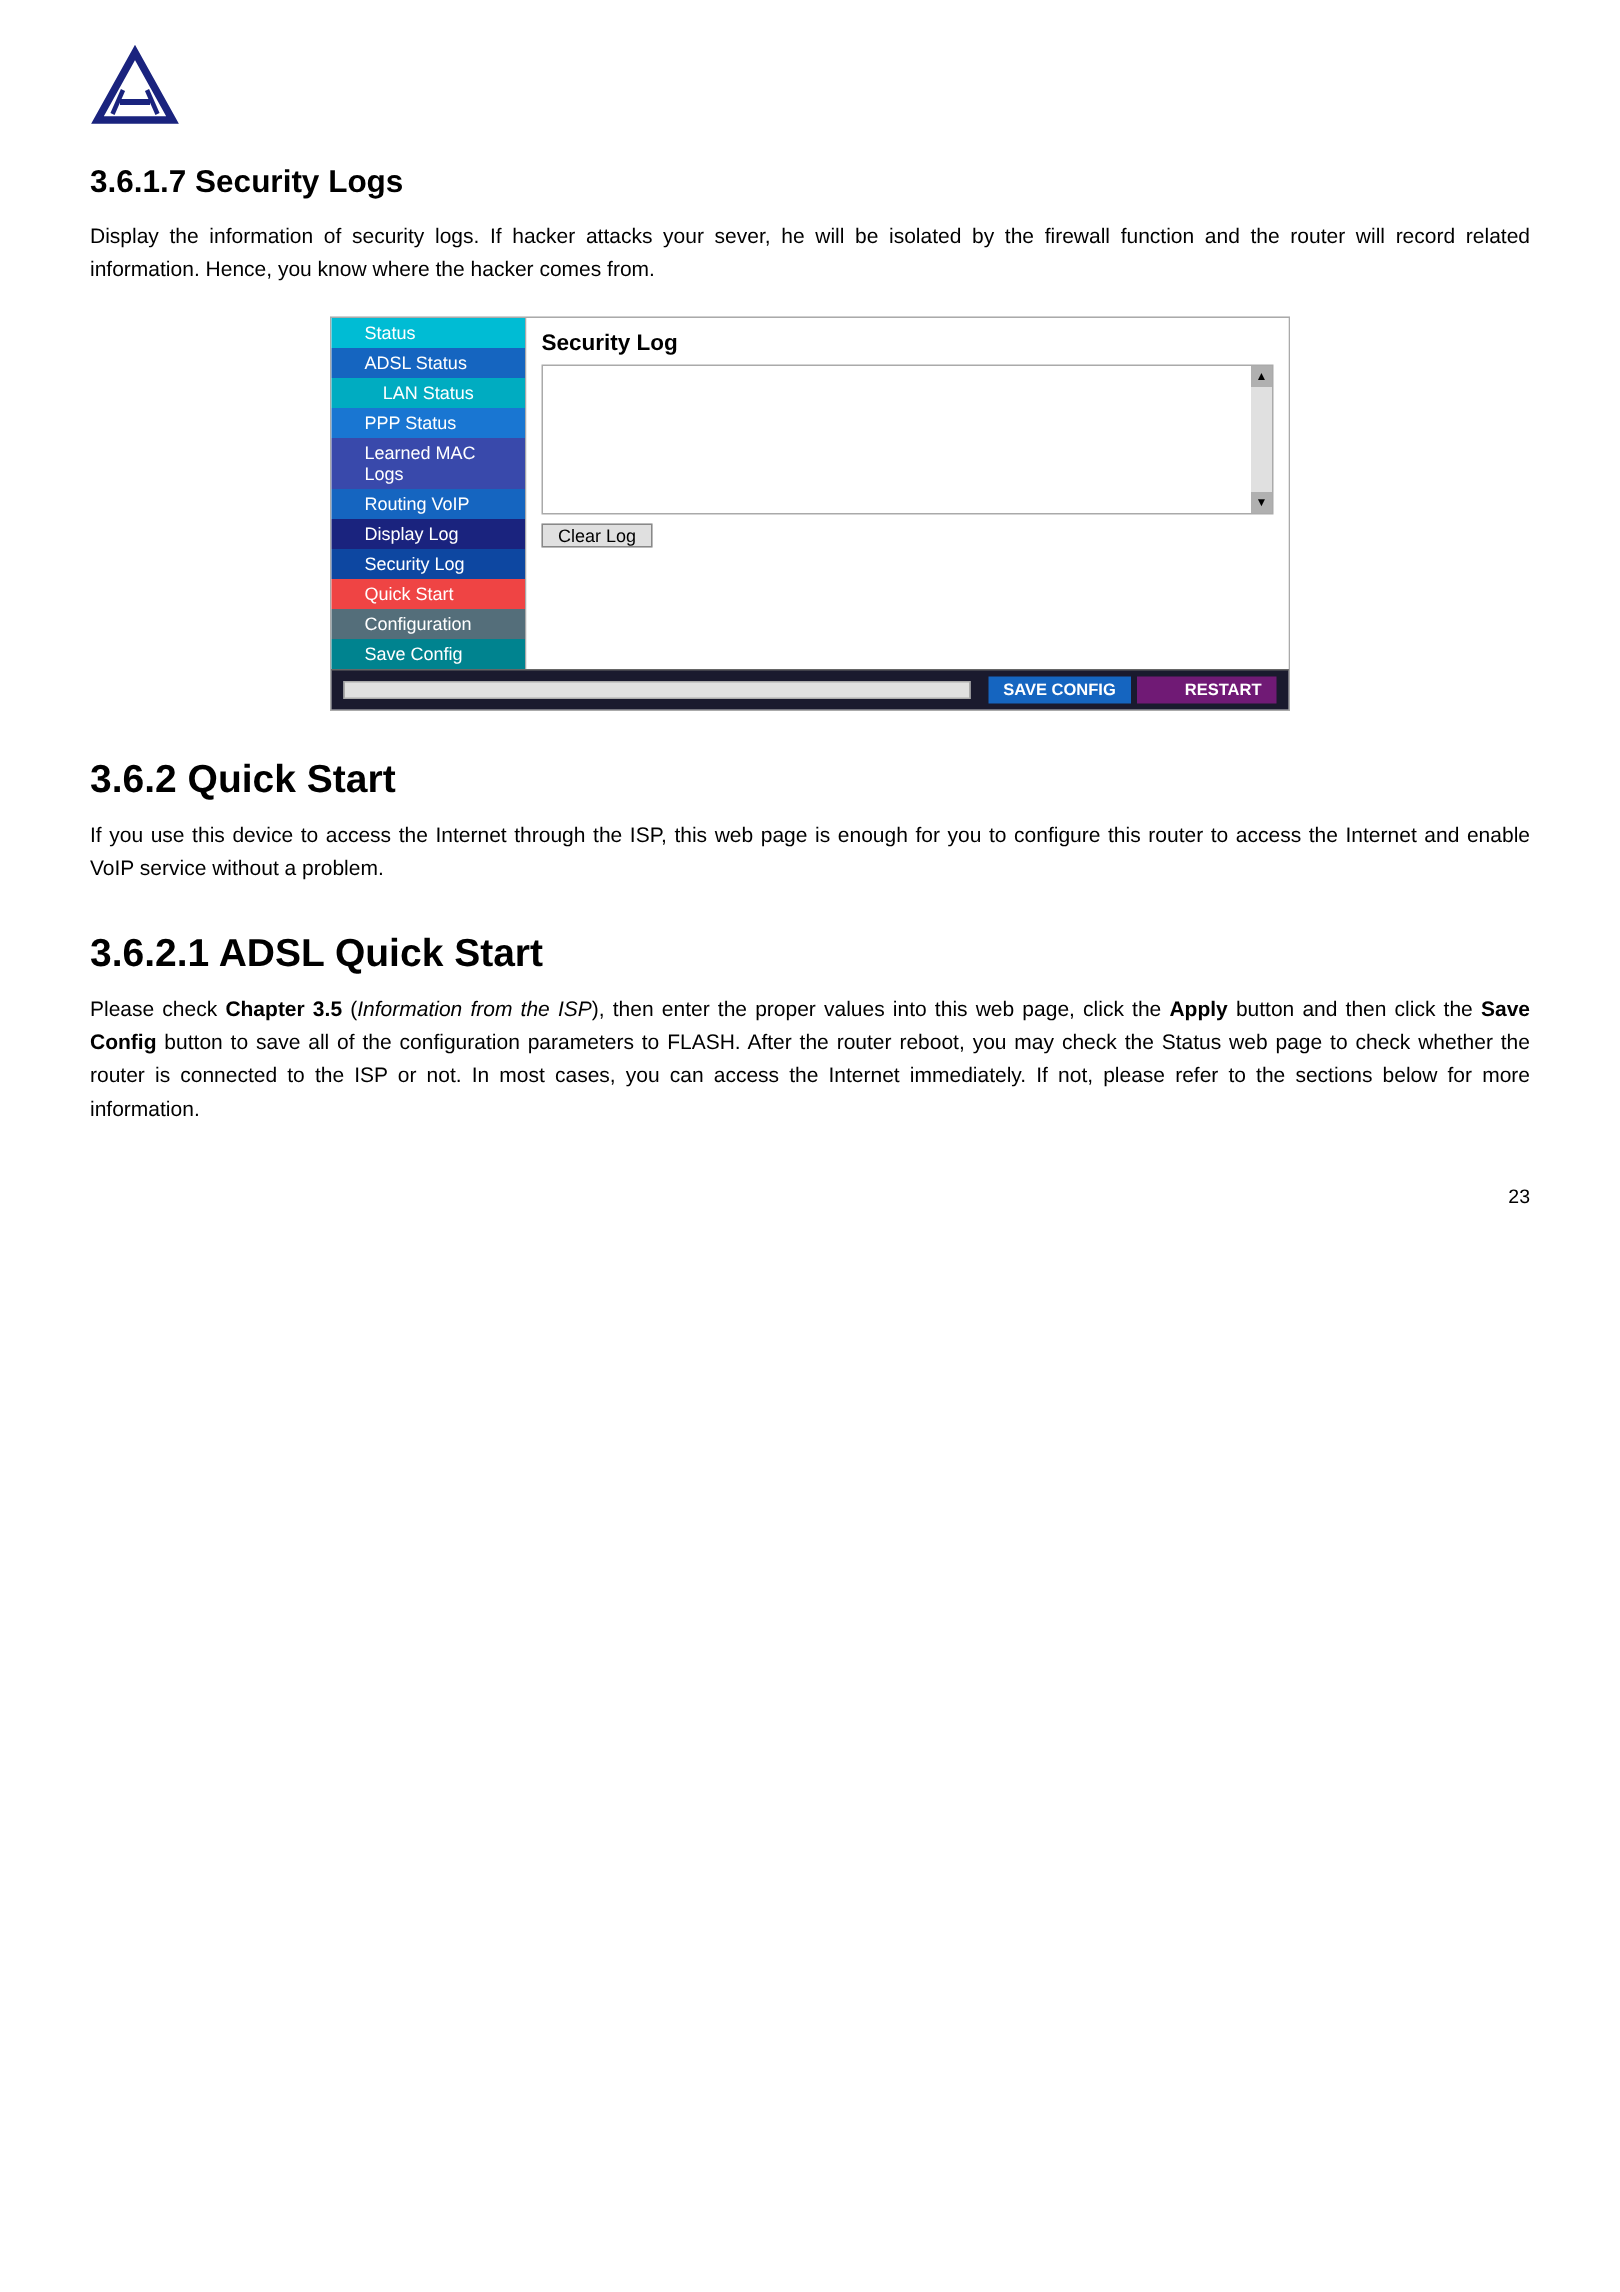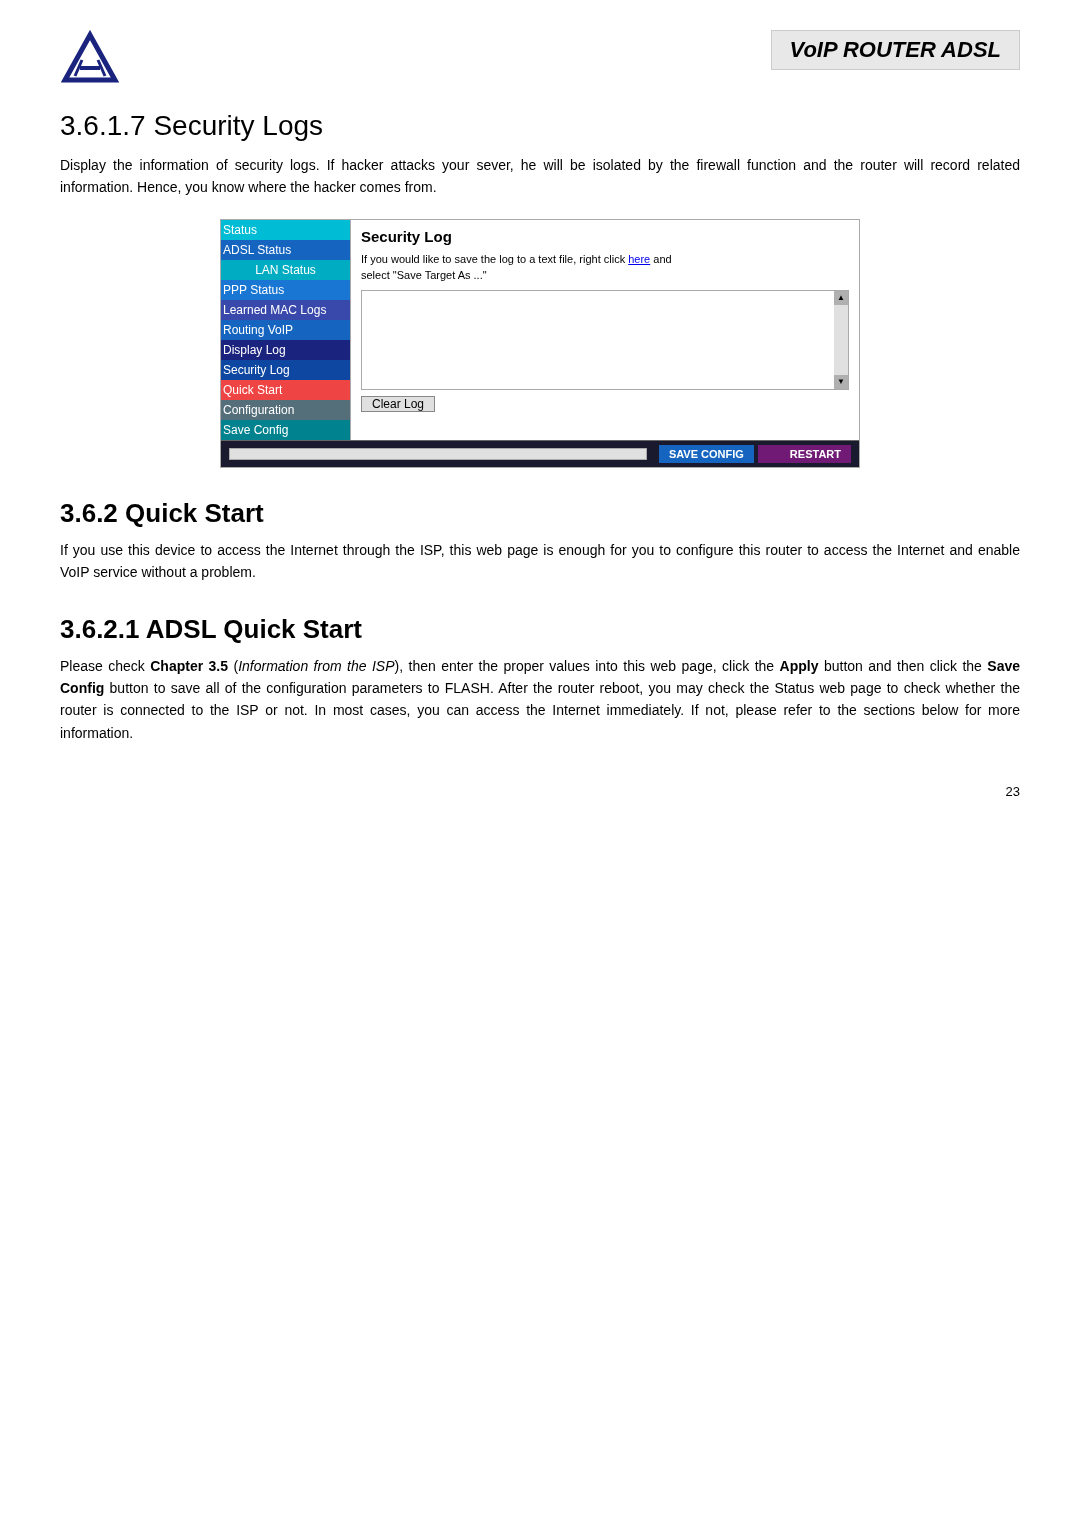--- a/index.html
+++ b/index.html
@@ -29,22 +29,22 @@
       font-weight: bold;
       color: #000;
       background: #e8e8e8;
       padding: 6px 18px;
       border: 1px solid #ccc;
       font-style: italic;
     }
 
     
     .section-title {
-      font-size: 28px;
-      font-weight: normal;
+      font-size: 21px;
+      font-weight: bold;
       color: #000;
       margin-bottom: 12px;
       margin-top: 20px;
     }
     .section-title-small {
       font-size: 26px;
       font-weight: bold;
       color: #000;
       margin-bottom: 10px;
       margin-top: 30px;
@@ -76,21 +76,21 @@
     
     .sidebar {
       width: 130px;
       background: #ffffff;
       border-right: 1px solid #aaa;
       display: flex;
       flex-direction: column;
       padding: 0;
     }
     .sidebar-item {
-      padding: 3px 2px;
+      padding: 3px 22px;
       font-size: 12px;
       cursor: pointer;
       color: #000;
       background: #ffffff;
     }
     .sidebar-item.cyan {
       background: #00bcd4;
       color: #fff;
     }
     .sidebar-item.active-blue {
@@ -247,21 +247,20 @@
 
 <div class="header">
   <div class="logo-icon">
     <svg viewBox="0 0 60 60" xmlns="http://www.w3.org/2000/svg">
       <polygon points="30,5 5,50 55,50" fill="none" stroke="#1a237e" stroke-width="5"></polygon>
       <line x1="20" y1="38" x2="40" y2="38" stroke="#1a237e" stroke-width="4"></line>
       <line x1="15" y1="46" x2="22" y2="30" stroke="#1a237e" stroke-width="3"></line>
       <line x1="45" y1="46" x2="38" y2="30" stroke="#1a237e" stroke-width="3"></line>
     </svg>
   </div>
-  <div class="brand-title">VoIP ROUTER ADSL</div>
 </div>
 
 <h1 class="section-title">3.6.1.7 Security Logs</h1>
 <p class="body-text">Display the information of security logs. If hacker attacks your sever, he will be isolated by the firewall function and the router will record related information. Hence, you know where the hacker comes from.</p>
 
 <div class="router-ui">
   <div class="router-ui-inner">
 
     <div class="sidebar">
       <div class="sidebar-item cyan">Status</div>
@@ -272,24 +271,20 @@
       <div class="sidebar-item active-blue">Routing VoIP</div>
       <div class="sidebar-item dark-blue">Display Log</div>
       <div class="sidebar-item dark-blue" style="background:#0d47a1;">Security Log</div>
       <div class="sidebar-item quick-start">Quick Start</div>
       <div class="sidebar-item config">Configuration</div>
       <div class="sidebar-item save-config">Save Config</div>
     </div>
 
     <div class="main-content">
       <div class="content-title">Security Log</div>
-      <div class="info-text">
-        <span>If you would like to save the log to a text file, right click </span><a href="#">here</a><span> and</span><br>
-        <span>select "Save Target As ..."</span>
-      </div>
       <div class="log-area">
         <div class="log-area-scrollbar">
           <div class="scrollbar-arrow">▲</div>
           <div class="scrollbar-arrow">▼</div>
         </div>
       </div>
       <button class="clear-log-btn">Clear Log</button>
     </div>
 
   </div>

